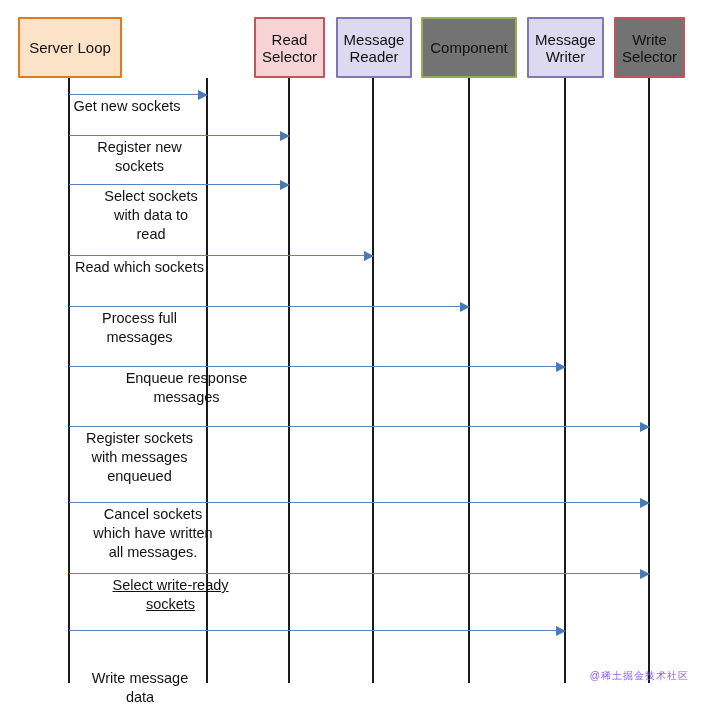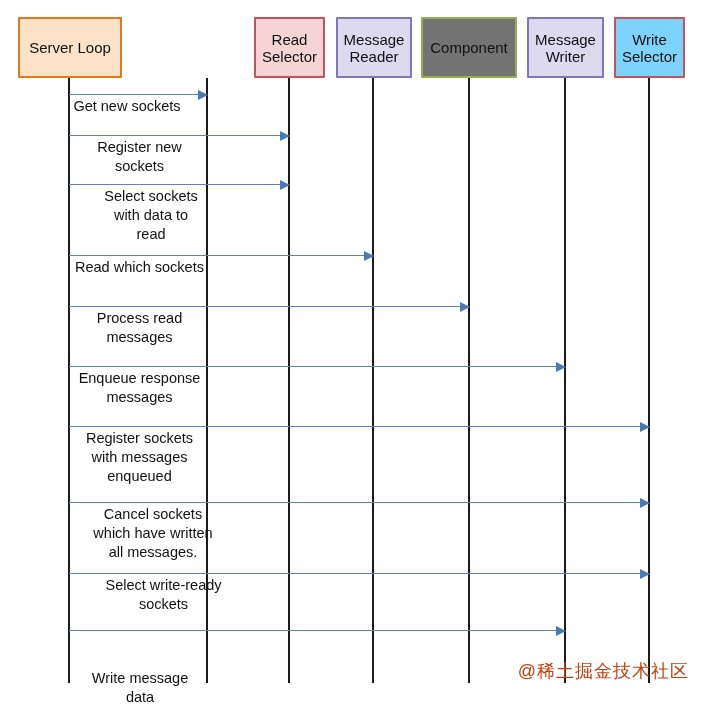--- a/index.html
+++ b/index.html
@@ -58,22 +58,22 @@
     color:#121212;
     text-align:center;
     white-space:pre-line;
   }
 
   
   .watermark{
     position:absolute;
     right:16px;
     bottom:22px;
-    font-size:18px;
-    color:#c2410c;
+    font-size:10px;
+    color:#8b5cf6;
     letter-spacing:1px;
     white-space:nowrap;
     user-select:none;
     text-align:center;
   }
 </style>
 </head>
 <body>
 
 <div id="diagram">
@@ -95,60 +95,60 @@
       <span class="plabel">Message
 Reader</span>
     </div>
     <div class="participant" style="left: 421px; top: 17px; width: 96px; height: 61px; background: #737373; border-color: rgb(149, 173, 83);">
       <span class="plabel">Component</span>
     </div>
     <div class="participant" style="left: 527px; top: 17px; width: 77px; height: 61px; background: rgb(221, 217, 238); border-color: rgb(129, 119, 184);">
       <span class="plabel">Message
 Writer</span>
     </div>
-    <div class="participant" style="left: 614px; top: 17px; width: 71px; height: 61px; background: #7dd3fc; border-color: rgb(195, 84, 92);">
+    <div class="participant" style="left: 614px; top: 17px; width: 71px; height: 61px; background: #737373; border-color: rgb(195, 84, 92);">
       <span class="plabel">Write
 Selector</span>
     </div>
     <div class="msg-line" style="left: 69px; top: 94px; width: 130px; border-top-color: rgb(91, 131, 185);"></div>
     <div class="msg-head" style="left: 198px; top: 89.5px;"></div>
     <div class="msg-label" style="left: 71px; top: 97px; width: 112px;">Get new sockets</div>
     <div class="msg-line" style="left: 69px; top: 135px; width: 212px; border-top-color: rgb(91, 131, 185);"></div>
     <div class="msg-head" style="left: 280px; top: 130.5px;"></div>
     <div class="msg-label" style="left: 71px; top: 138px; width: 137px;">Register new
 sockets</div>
     <div class="msg-line" style="left: 69px; top: 184px; width: 212px; border-top-color: rgb(91, 131, 185);"></div>
     <div class="msg-head" style="left: 280px; top: 179.5px;"></div>
     <div class="msg-label" style="left: 71px; top: 187px; width: 160px;">Select sockets
 with data to
 read</div>
     <div class="msg-line" style="left: 69px; top: 255px; width: 296px; border-top-color: rgb(91, 131, 185);"></div>
     <div class="msg-head" style="left: 364px; top: 250.5px;"></div>
     <div class="msg-label" style="left: 71px; top: 258px; width: 137px;">Read which sockets</div>
     <div class="msg-line" style="left: 69px; top: 306px; width: 392px; border-top-color: rgb(91, 131, 185);"></div>
     <div class="msg-head" style="left: 460px; top: 301.5px;"></div>
-    <div class="msg-label" style="left: 71px; top: 309px; width: 137px;">Process read
+    <div class="msg-label" style="left: 71px; top: 309px; width: 137px;">Process full
 messages</div>
     <div class="msg-line" style="left: 69px; top: 366px; width: 488px; border-top-color: rgb(91, 131, 185);"></div>
     <div class="msg-head" style="left: 556px; top: 361.5px;"></div>
-    <div class="msg-label" style="left: 71px; top: 369px; width: 137px;">Enqueue response
+    <div class="msg-label" style="left: 71px; top: 369px; width: 137px; padding-left: 47px;">Enqueue response
 messages</div>
     <div class="msg-line" style="left: 69px; top: 426px; width: 572px; border-top-color: rgb(91, 131, 185);"></div>
     <div class="msg-head" style="left: 640px; top: 421.5px;"></div>
     <div class="msg-label" style="left: 71px; top: 429px; width: 137px;">Register sockets
 with messages
 enqueued</div>
     <div class="msg-line" style="left: 69px; top: 502px; width: 572px; border-top-color: rgb(91, 131, 185);"></div>
     <div class="msg-head" style="left: 640px; top: 497.5px;"></div>
     <div class="msg-label" style="left: 71px; top: 505px; width: 164px;">Cancel sockets
 which have written
 all messages.</div>
     <div class="msg-line" style="left: 69px; top: 573px; width: 572px; border-top-color: rgb(91, 131, 185);"></div>
     <div class="msg-head" style="left: 640px; top: 568.5px;"></div>
-    <div class="msg-label" style="left: 81px; top: 576px; width: 165px;">Select write-ready
+    <div class="msg-label" style="left: 88px; top: 576px; width: 165px; text-decoration: underline;">Select write-ready
 sockets</div>
     <div class="msg-line" style="left: 69px; top: 630px; width: 488px; border-top-color: rgb(91, 131, 185);"></div>
     <div class="msg-head" style="left: 556px; top: 625.5px;"></div>
     <div class="msg-label" style="left: 71px; top: 633px; width: 138px; margin-top: 36px;">Write message
 data</div>
   </div>
 
 <div class="watermark">@稀土掘金技术社区</div>
 
 </body></html>

